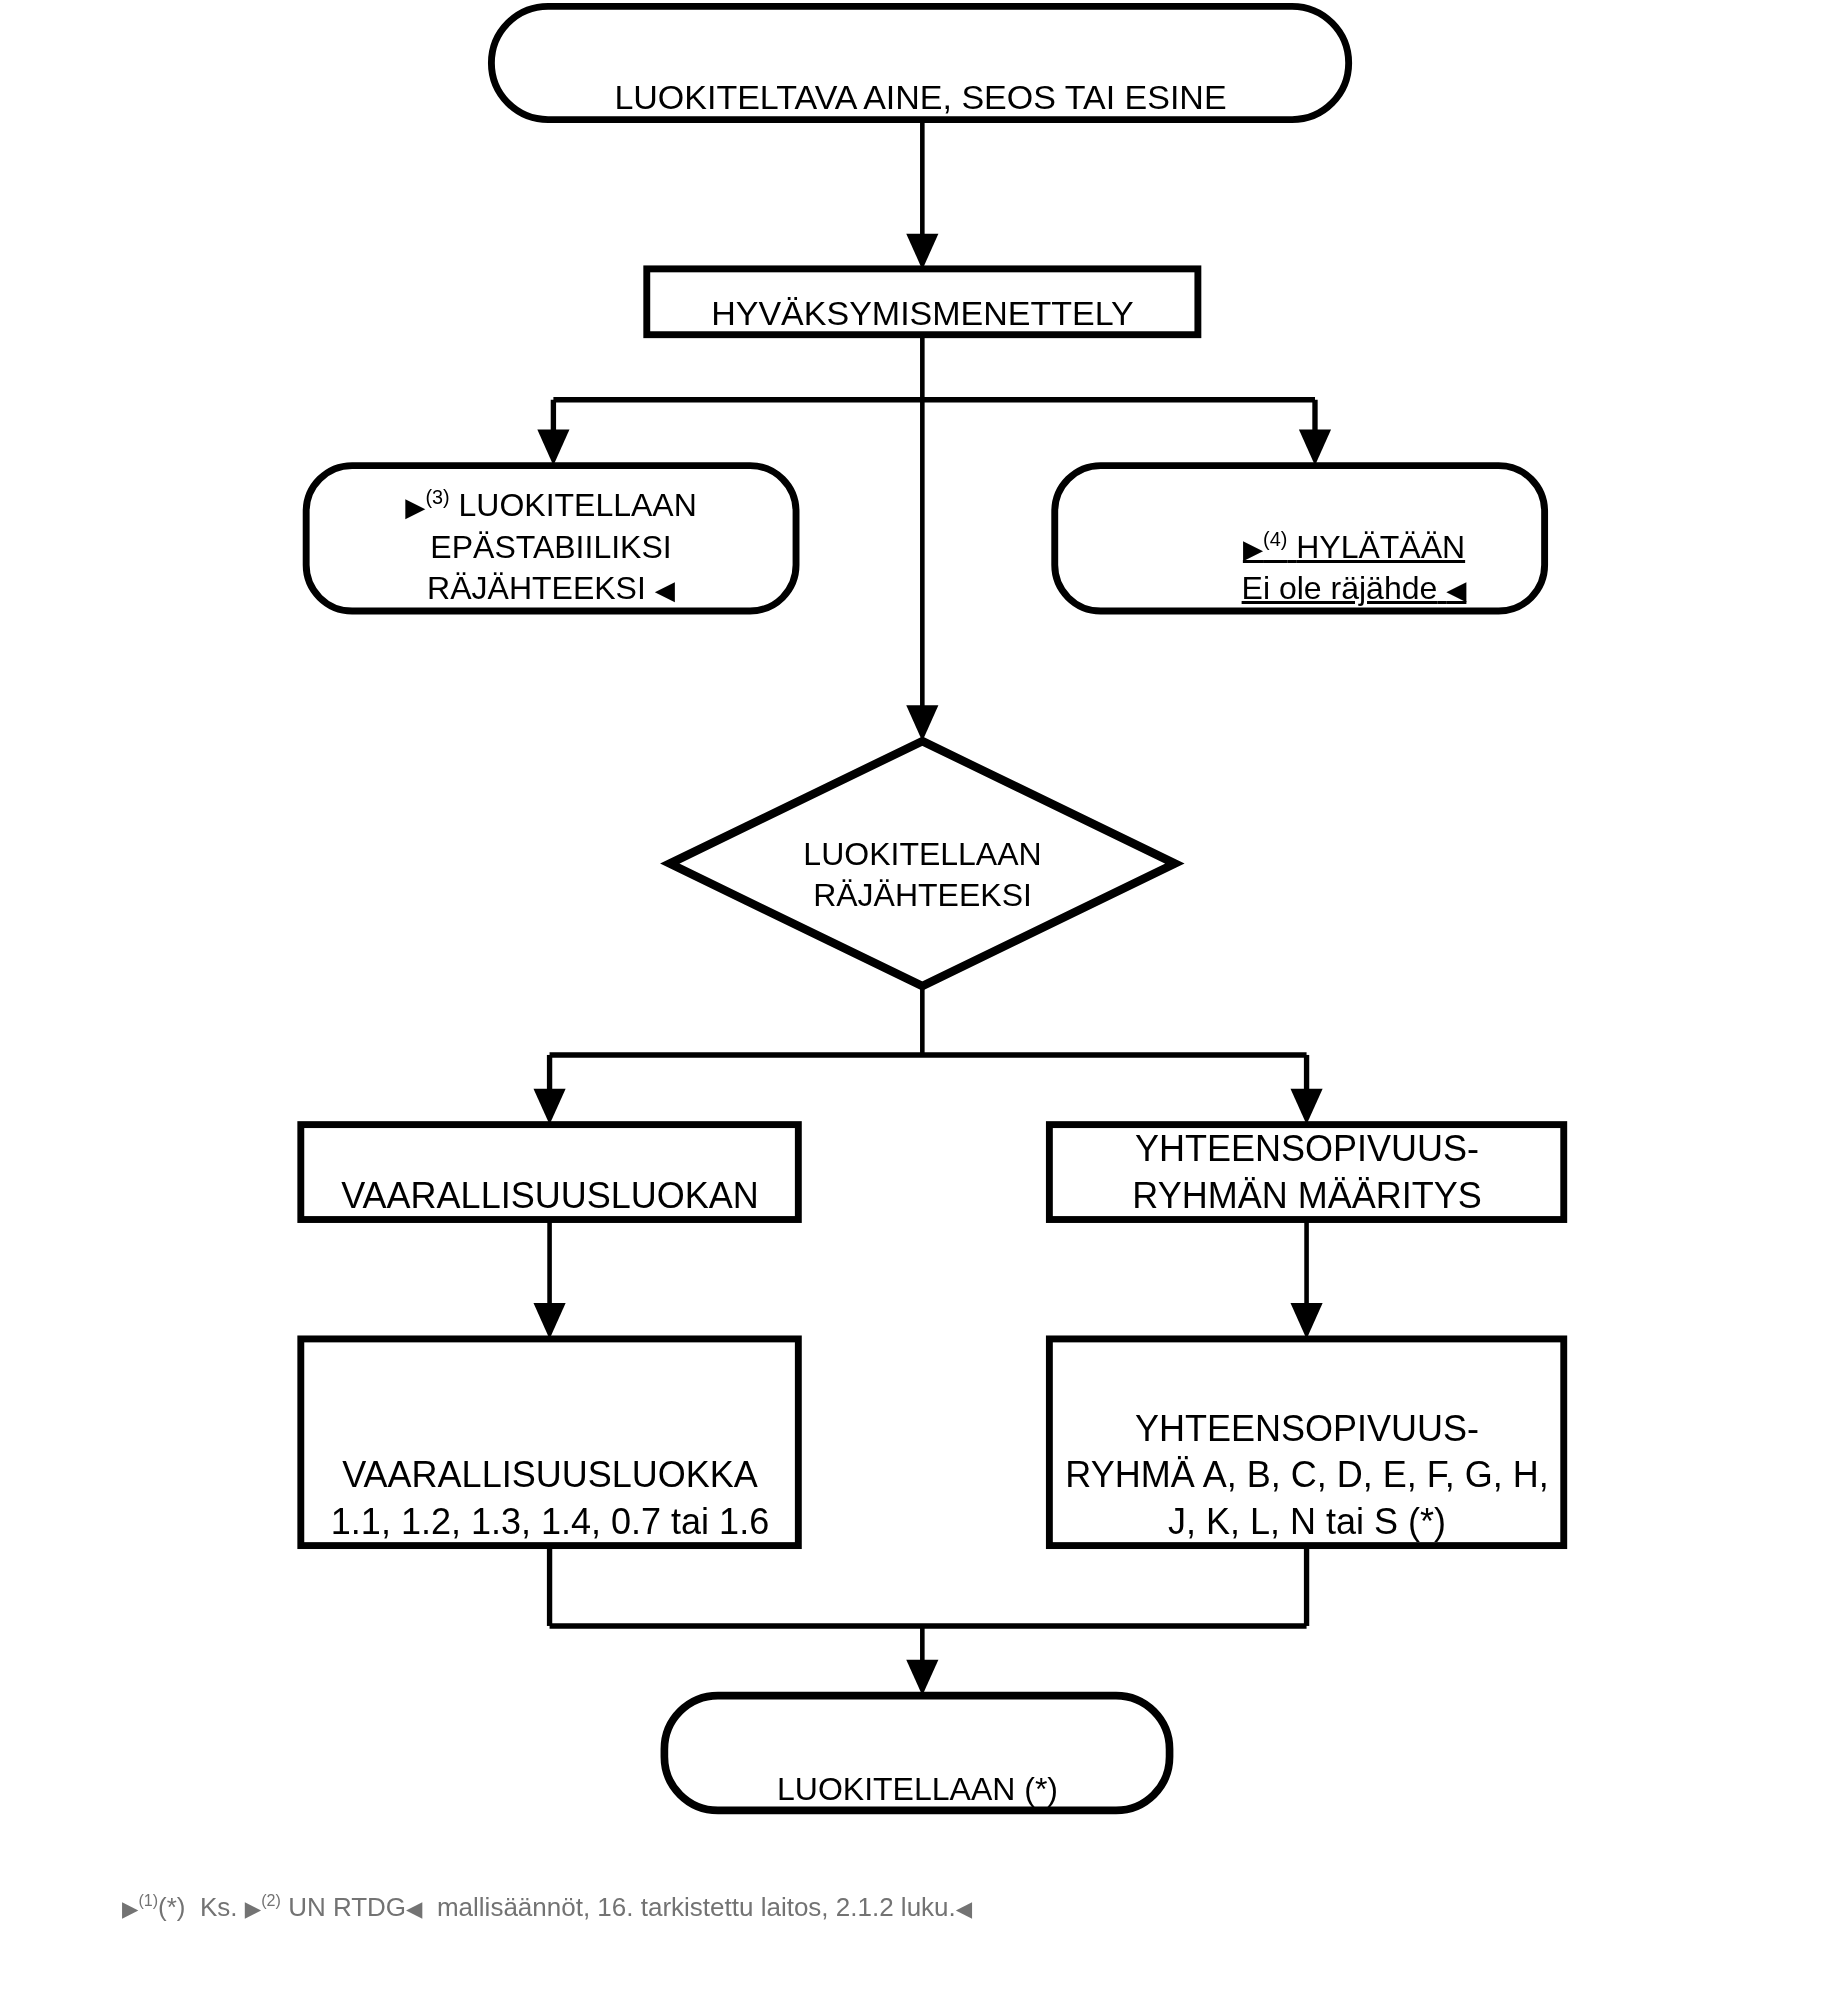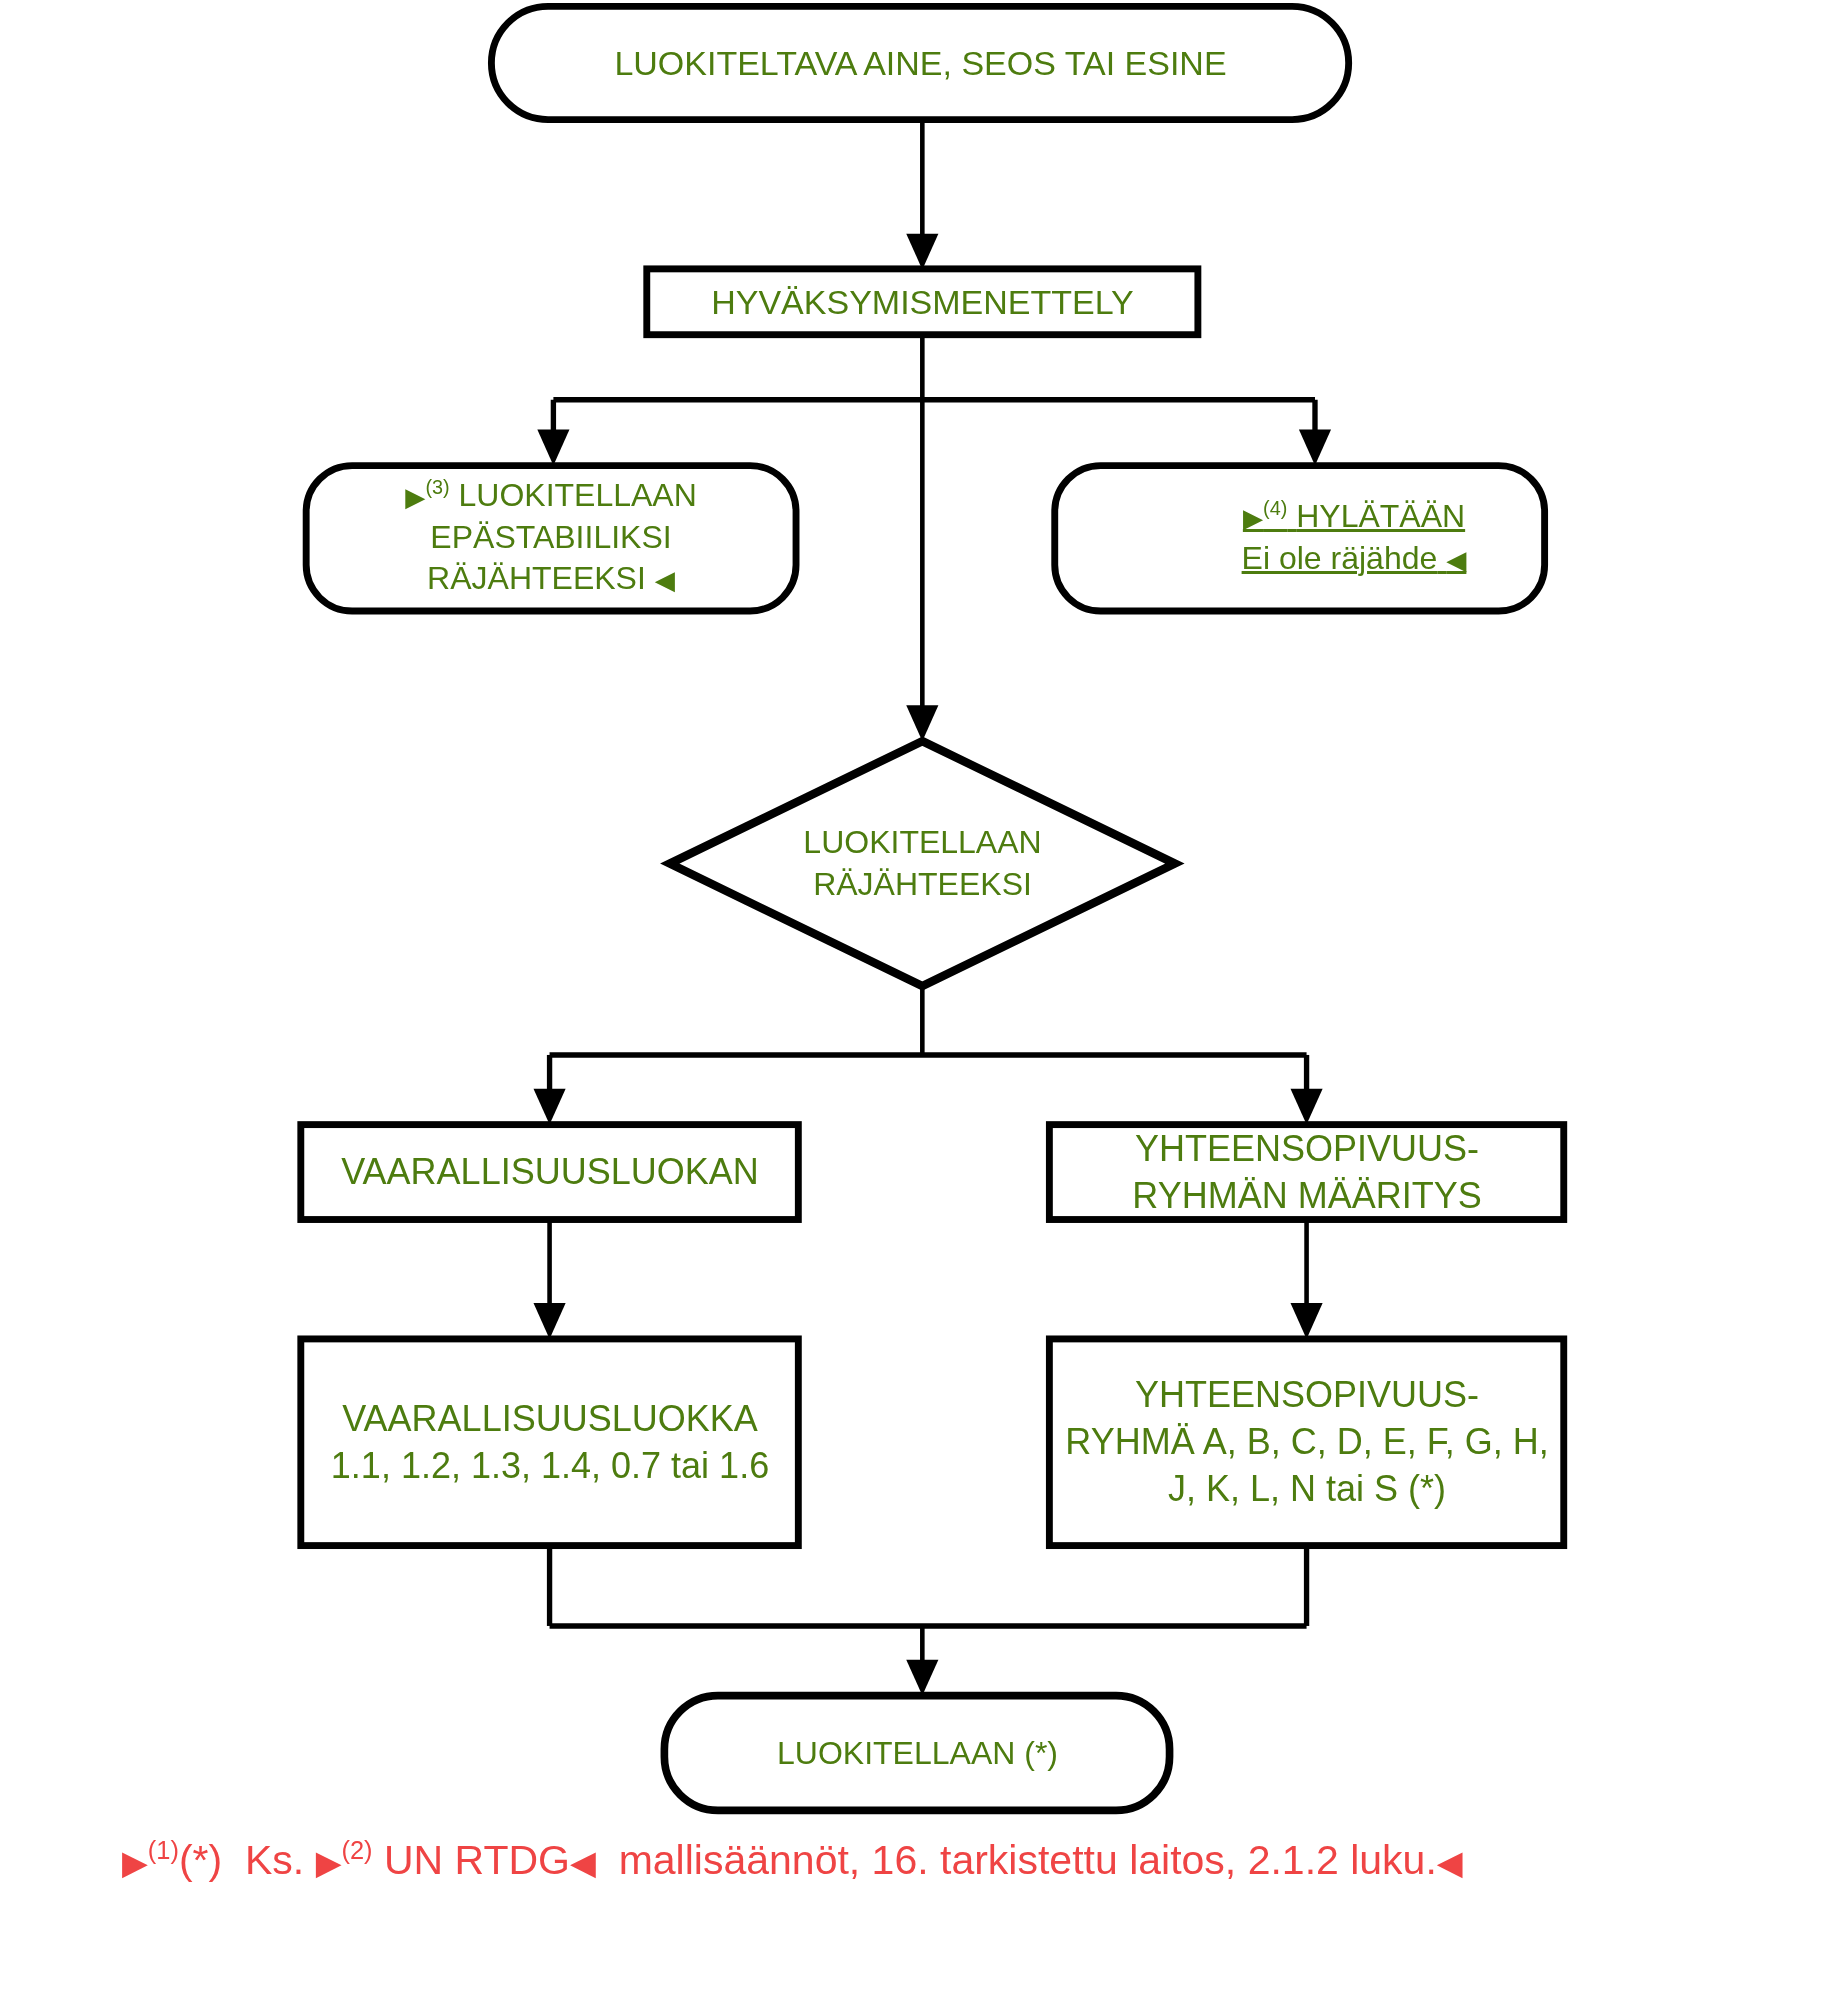--- a/index.html
+++ b/index.html
@@ -36,45 +36,45 @@
   }
   .arrowhead {
     fill: #000000;
     stroke: none;
   }
   .node-label {
     position: absolute;
     display: flex;
     flex-direction: column;
     align-items: center;
-    justify-content: center;
+    justify-content: flex-end;
     text-align: center;
     line-height: 1.30;
-    color: #4d7c0f;
+    color: #000000;
     white-space: nowrap;
     pointer-events: none;
   }
   .node-label .ln { display: block; }
   .t-big   { font-size: 34px; }
   .t-med   { font-size: 32px; }
   .t-small { font-size: 36px; }
   .sup {
     font-size: 0.62em;
     vertical-align: super;
     line-height: 0;
   }
   .tri { font-size: 0.82em; letter-spacing: 0; }
   #footnote {
     position: absolute;
     left: 122px;
-    top: 1836px;
-    font-size: 41px;
+    top: 1892px;
+    font-size: 26px;
     line-height: 1.2;
     white-space: nowrap;
-    color: #ef4444;
+    color: #737373;
   }
   #footnote .sup { font-size: 0.62em; }
 </style>
 </head>
 <body>
 
 <div id="page">
 
   <svg id="diagram" viewBox="0 0 2400 2632">
 

